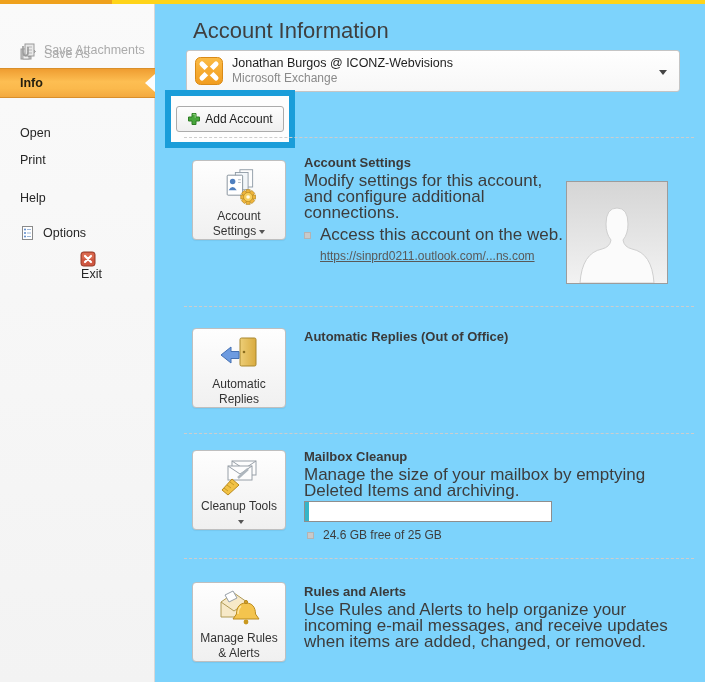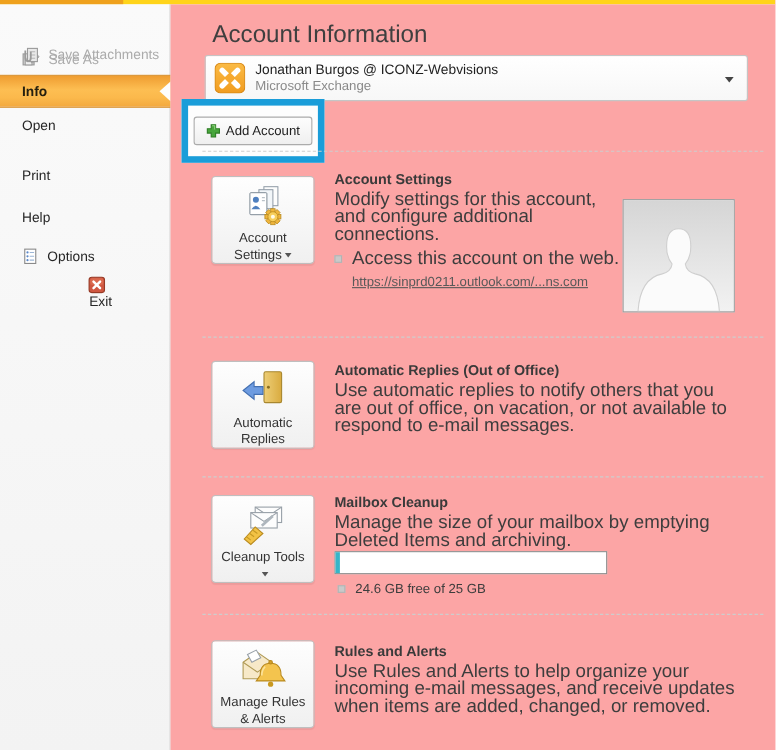--- a/index.html
+++ b/index.html
@@ -25,21 +25,21 @@
   #info-tab { position:absolute; left:0; top:64px; width:155px; height:30px;
               background:linear-gradient(180deg,#ef9d31 0%,#fdbe52 45%,#fbb94c 70%,#f3a93e 100%);
               border-top:1px solid #d98f2b; border-bottom:1px solid #d98f2b;
               display:flex; align-items:center; cursor:pointer; }
   #info-tab .lbl { padding-left:20px; font-size:12.5px; font-weight:600; color:#26200f; }
   #info-tab .notch { position:absolute; right:0; top:50%; transform:translateY(-50%);
               width:0; height:0; border-top:9px solid transparent; border-bottom:9px solid transparent;
               border-right:10px solid #fdfdfd; }
 
   
-  #content { position:absolute; left:155px; top:4px; width:550px; height:678px; background:#fca5a5; }
+  #content { position:absolute; left:155px; top:4px; width:550px; height:678px; background:#7dd3fc; }
   #page-title { position:absolute; left:38px; top:14px; font-size:22px; font-weight:400; color:#3f3f3f; }
 
   
   #account-selector { position:absolute; left:31px; top:46px; width:494px; height:42px;
       background:linear-gradient(180deg,#ffffff,#f7f7f7); border:1px solid #c5c5c5; border-radius:3px;
       display:flex; align-items:center; cursor:pointer; }
   #account-selector .exch { margin-left:8px; }
   #account-selector .txt { margin-left:9px; line-height:15px; }
   #account-selector .name { font-size:12.5px; color:#1e1e1e; }
   #account-selector .type { font-size:12px; color:#8a8a8a; }
@@ -112,21 +112,21 @@
         <path d="M3,4 v7 a2.5,2.5 0 0 0 5,0 v-6" fill="none" stroke="#9a9a9a" stroke-width="1.6"></path>
       </svg>
       <span class="lbl">Save Attachments</span>
     </div>
 
     <div id="info-tab">
       <span class="lbl">Info</span>
       <span class="notch"></span>
     </div>
 
-    <div class="side-item" style="top:100px;">
+    <div class="side-item" style="top:119px;">
       <span class="lbl">Open</span>
     </div>
 
     <div class="side-item" style="top:146px;">
       <span class="lbl">Print</span>
     </div>
 
     <div class="side-item" style="top:184px;">
       <span class="lbl">Help</span>
     </div>
@@ -247,21 +247,20 @@
         </defs>
         <rect x="22" y="3" width="16" height="28" rx="1.5" fill="url(#doorg)" stroke="#a8872f"></rect>
         <circle cx="26" cy="17" r="1.3" fill="#8a6d1e"></circle>
         <path d="M3,20 L13,12 v4.5 h8 v7 h-8 v4.5 z" fill="#6d9be0" stroke="#4470b2"></path>
       </svg>
       <div class="blabel"><span>Automatic Replies</span></div>
     </div>
 
     <div class="sec-text" style="top:325px; width:372px;">
       <div class="sec-heading">Automatic Replies (Out of Office)</div>
-      <div class="sec-desc">Use automatic replies to notify others that you are out of office, on vacation, or not available to respond to e-mail messages.</div>
     </div>
 
     <div class="divider" style="top:429px;"></div>
 
     <div class="big-btn" style="top:446px;">
       <svg width="42" height="40" viewBox="0 0 42 40">
         <rect x="14" y="4" width="24" height="14" fill="#fdfdfd" stroke="#98a0a8"></rect>
         <path d="M14,4 l12,8 l12,-8" fill="none" stroke="#98a0a8"></path>
         <rect x="10" y="9" width="24" height="14" fill="#fdfdfd" stroke="#98a0a8"></rect>
         <path d="M10,9 l12,8 l12,-8" fill="none" stroke="#98a0a8"></path>

